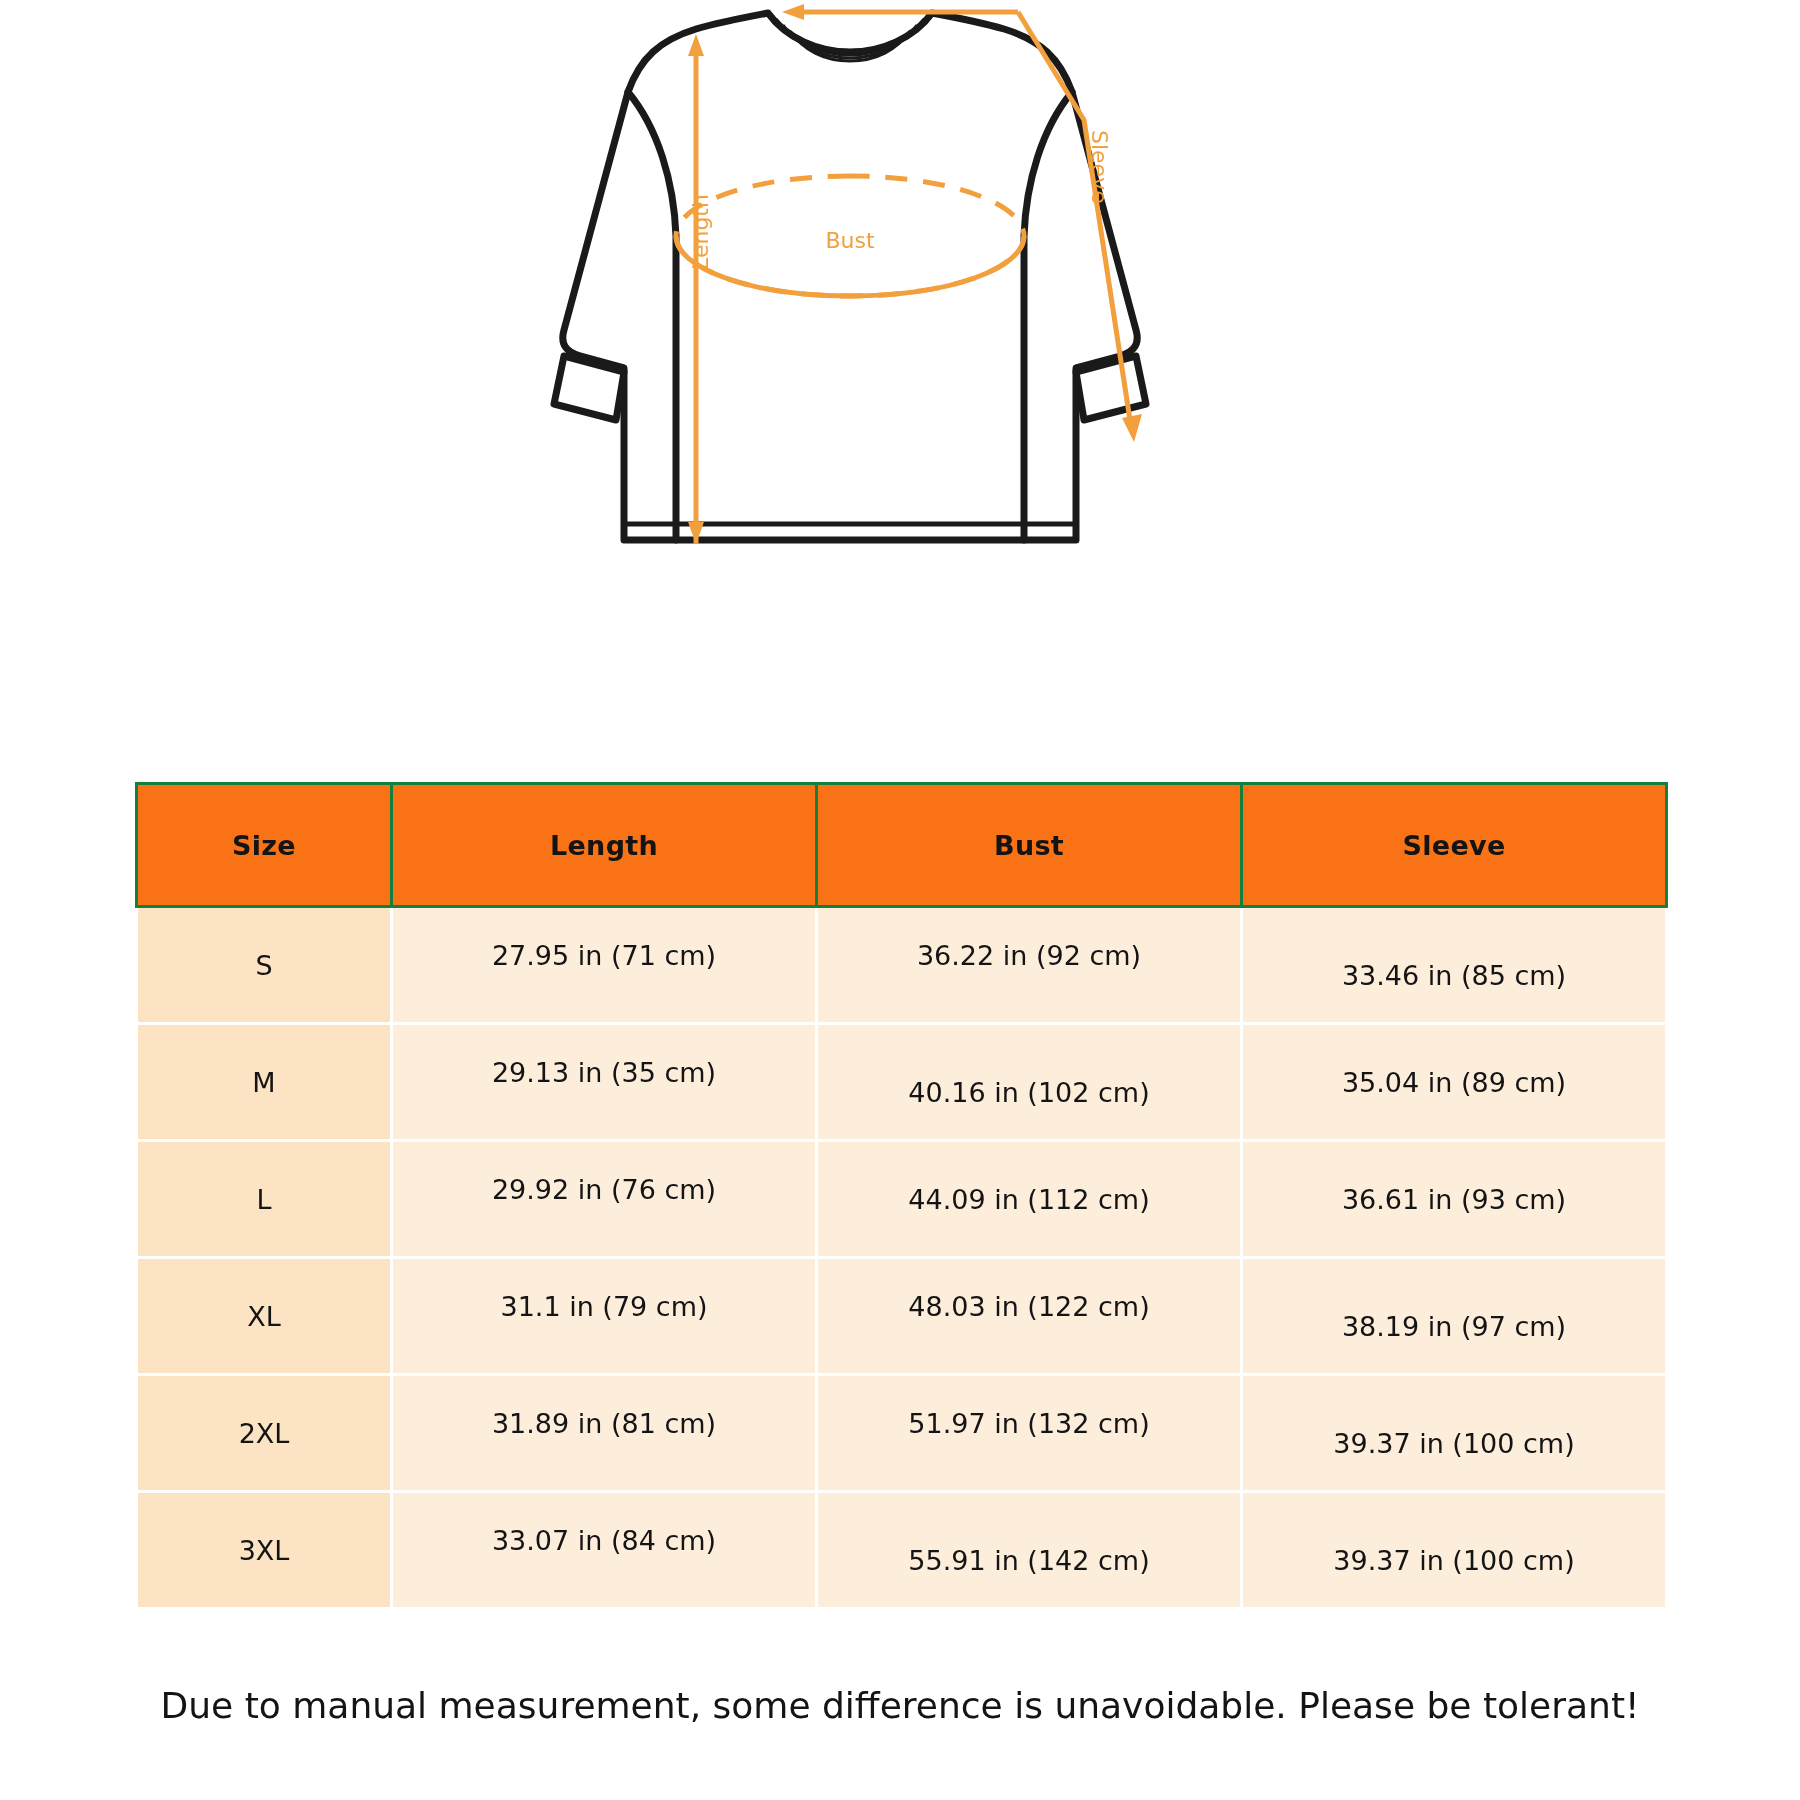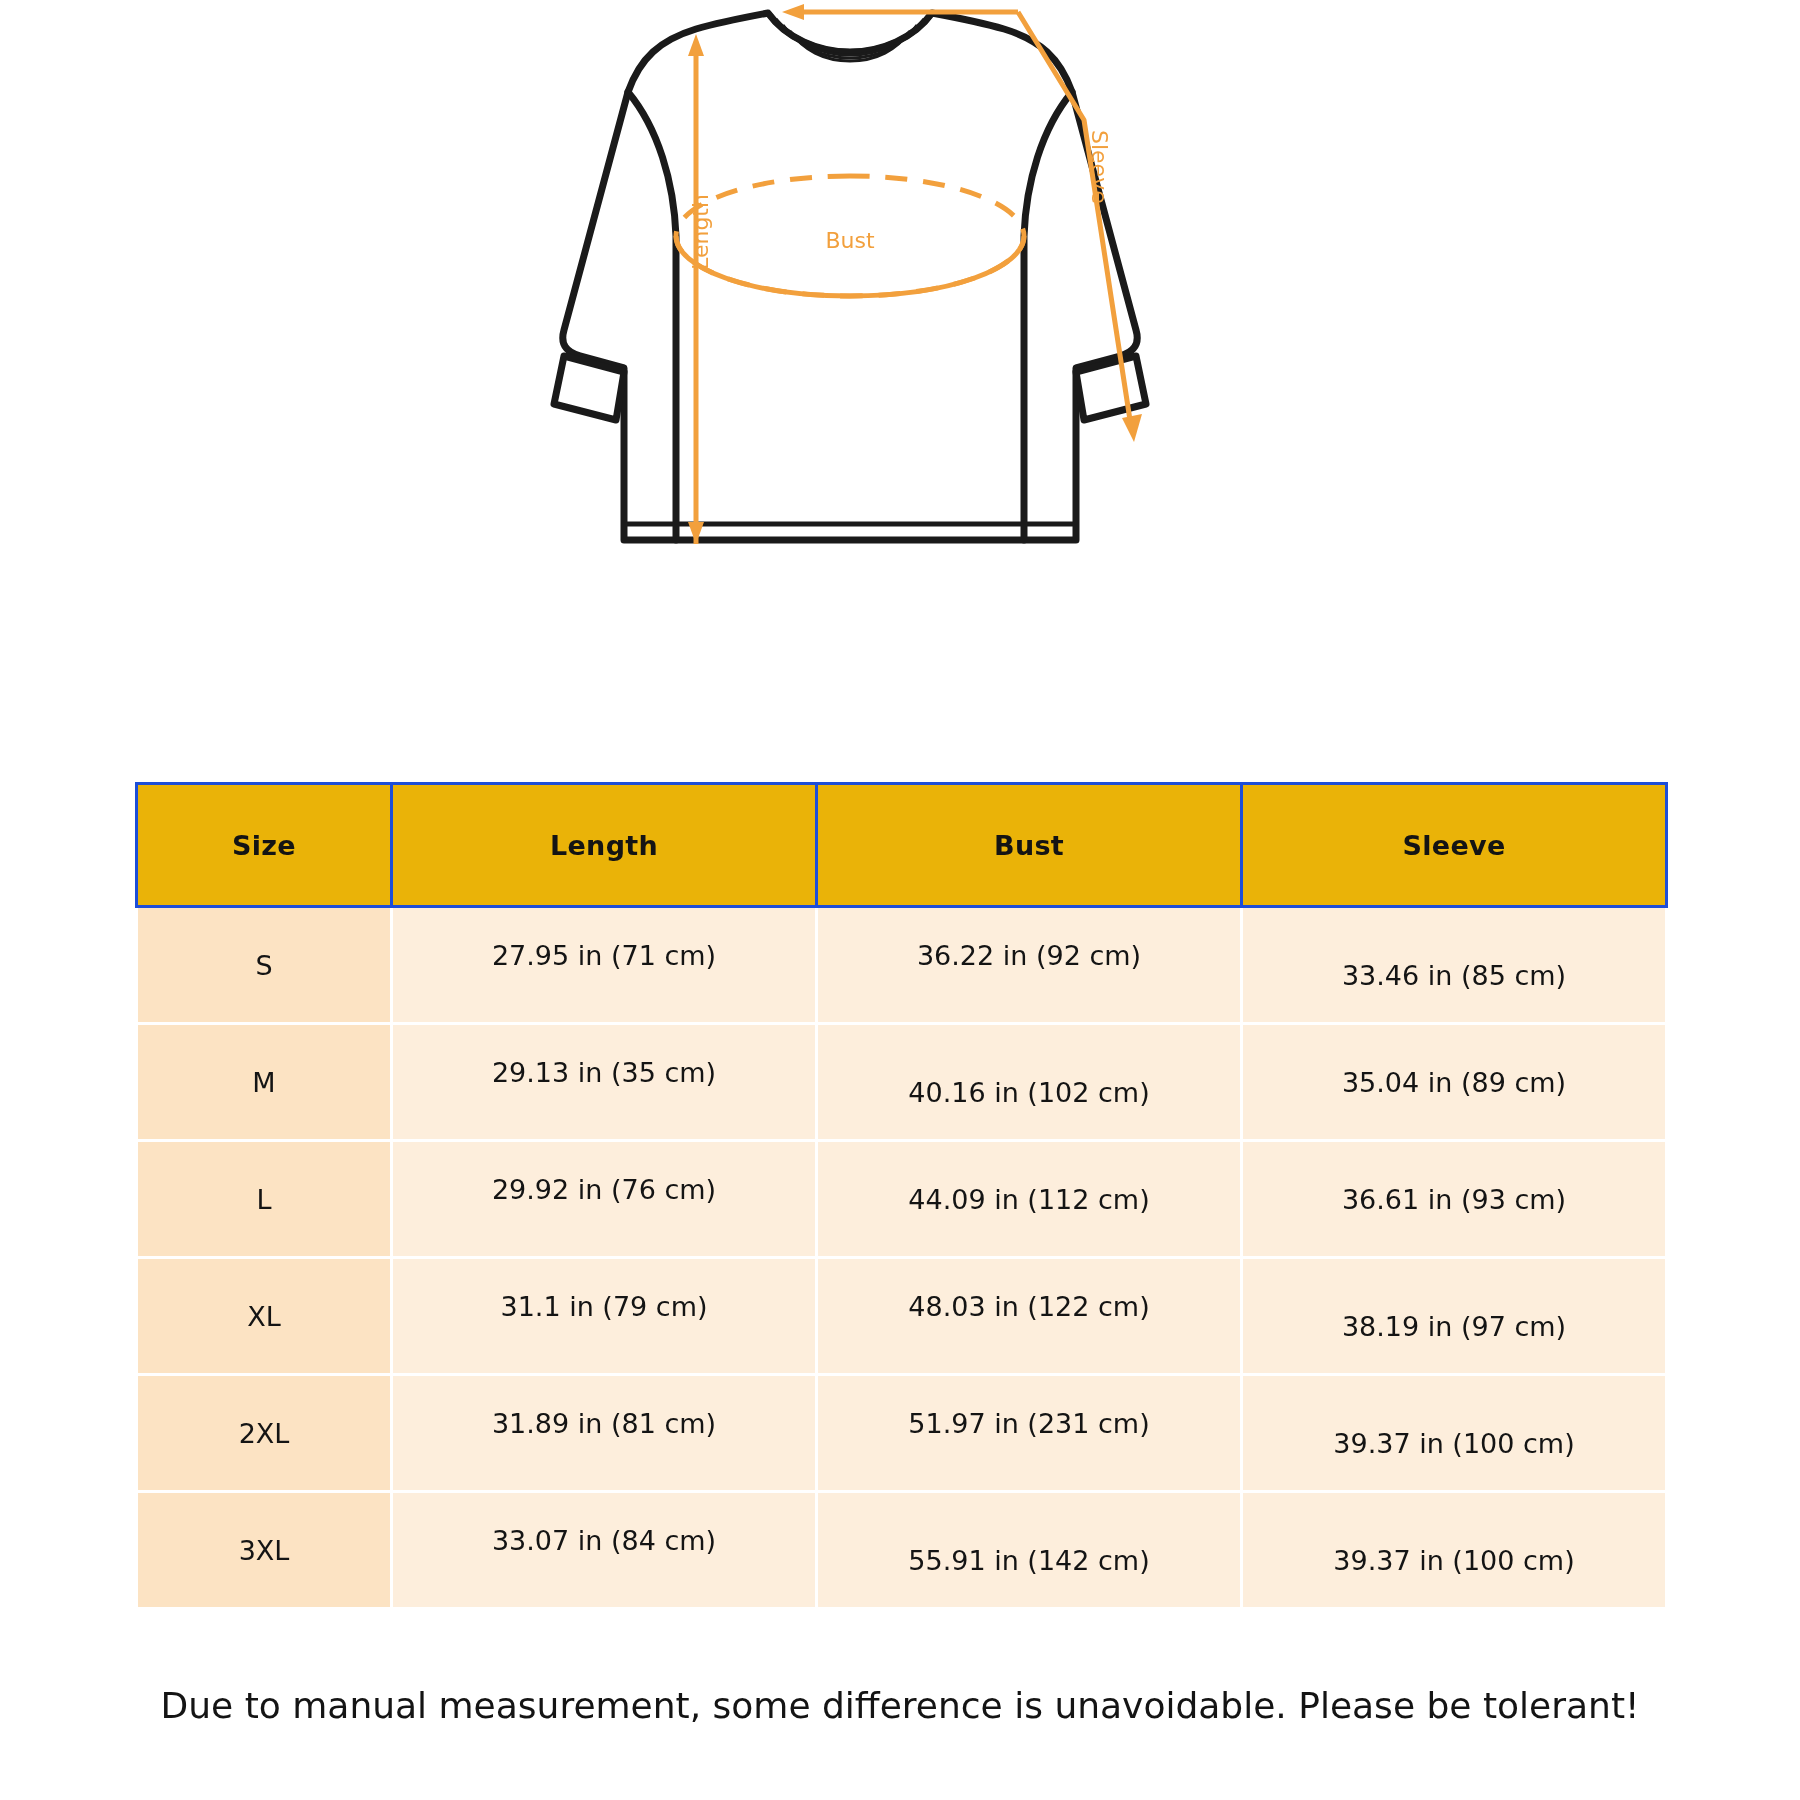--- a/index.html
+++ b/index.html
@@ -38,26 +38,26 @@
     left: 135px;
     top: 782px;
     width: 1530px;
   }
   table.size-table {
     border-collapse: collapse;
     width: 1530px;
     table-layout: fixed;
   }
   table.size-table th {
-    background: #eab308;
+    background: #f97316;
     color: #141414;
     font-size: 27px;
     font-weight: bold;
     height: 118px;
-    border: 3px solid #1d4ed8;
+    border: 3px solid #15803d;
     text-align: center;
     vertical-align: middle;
     letter-spacing: 0.3px;
   }
   table.size-table td {
     background: #fdeedc;
     color: #141414;
     font-size: 27px;
     height: 112px;
     border: 3px solid #ffffff;
@@ -198,21 +198,21 @@
         </tr>
         <tr>
           <td class="size-cell">XL</td>
           <td><span class="nudge-up">31.1 in  (79 cm)</span></td>
           <td><span class="nudge-up">48.03 in  (122 cm)</span></td>
           <td><span class="nudge-down">38.19 in  (97 cm)</span></td>
         </tr>
         <tr>
           <td class="size-cell">2XL</td>
           <td><span class="nudge-up">31.89 in  (81 cm)</span></td>
-          <td><span class="nudge-up">51.97 in  (231 cm)</span></td>
+          <td><span class="nudge-up">51.97 in  (132 cm)</span></td>
           <td><span class="nudge-down">39.37 in  (100 cm)</span></td>
         </tr>
         <tr>
           <td class="size-cell">3XL</td>
           <td><span class="nudge-up">33.07 in  (84 cm)</span></td>
           <td><span class="nudge-down">55.91 in  (142 cm)</span></td>
           <td><span class="nudge-down">39.37 in  (100 cm)</span></td>
         </tr>
       </tbody>
     </table>

